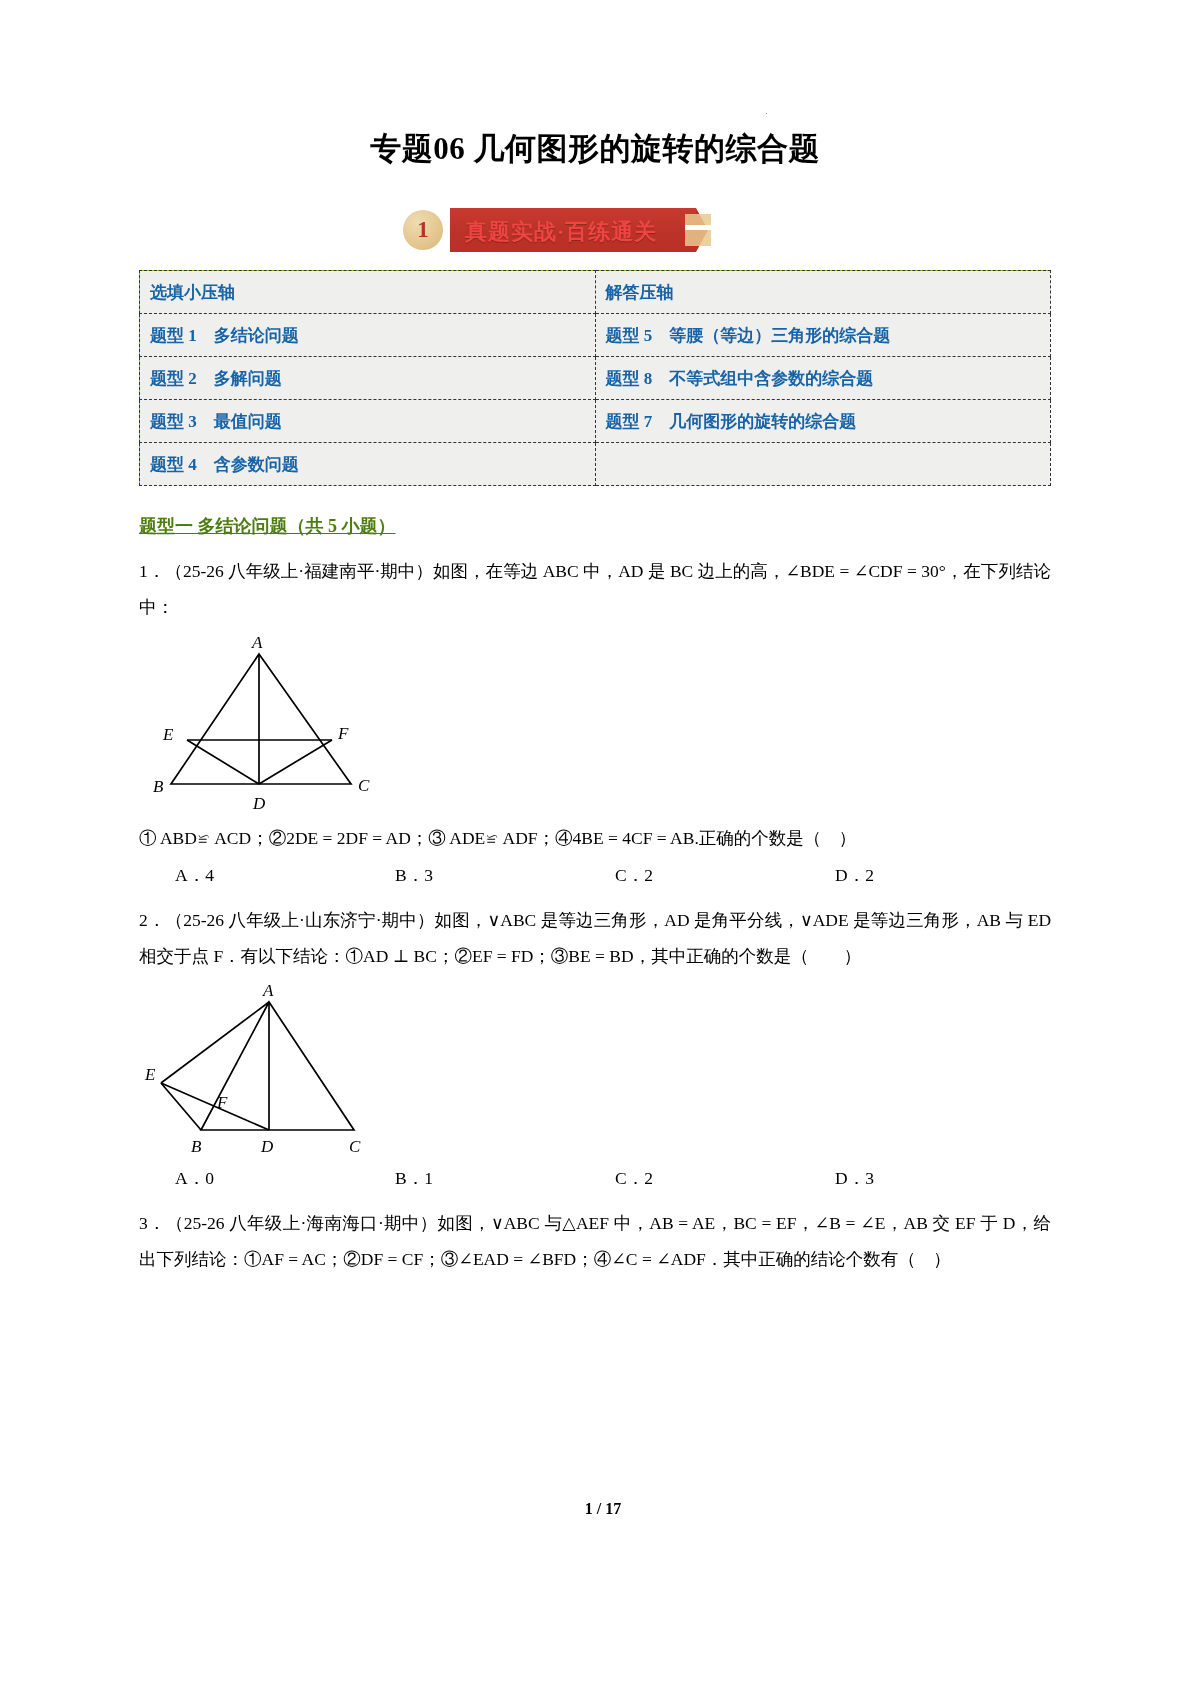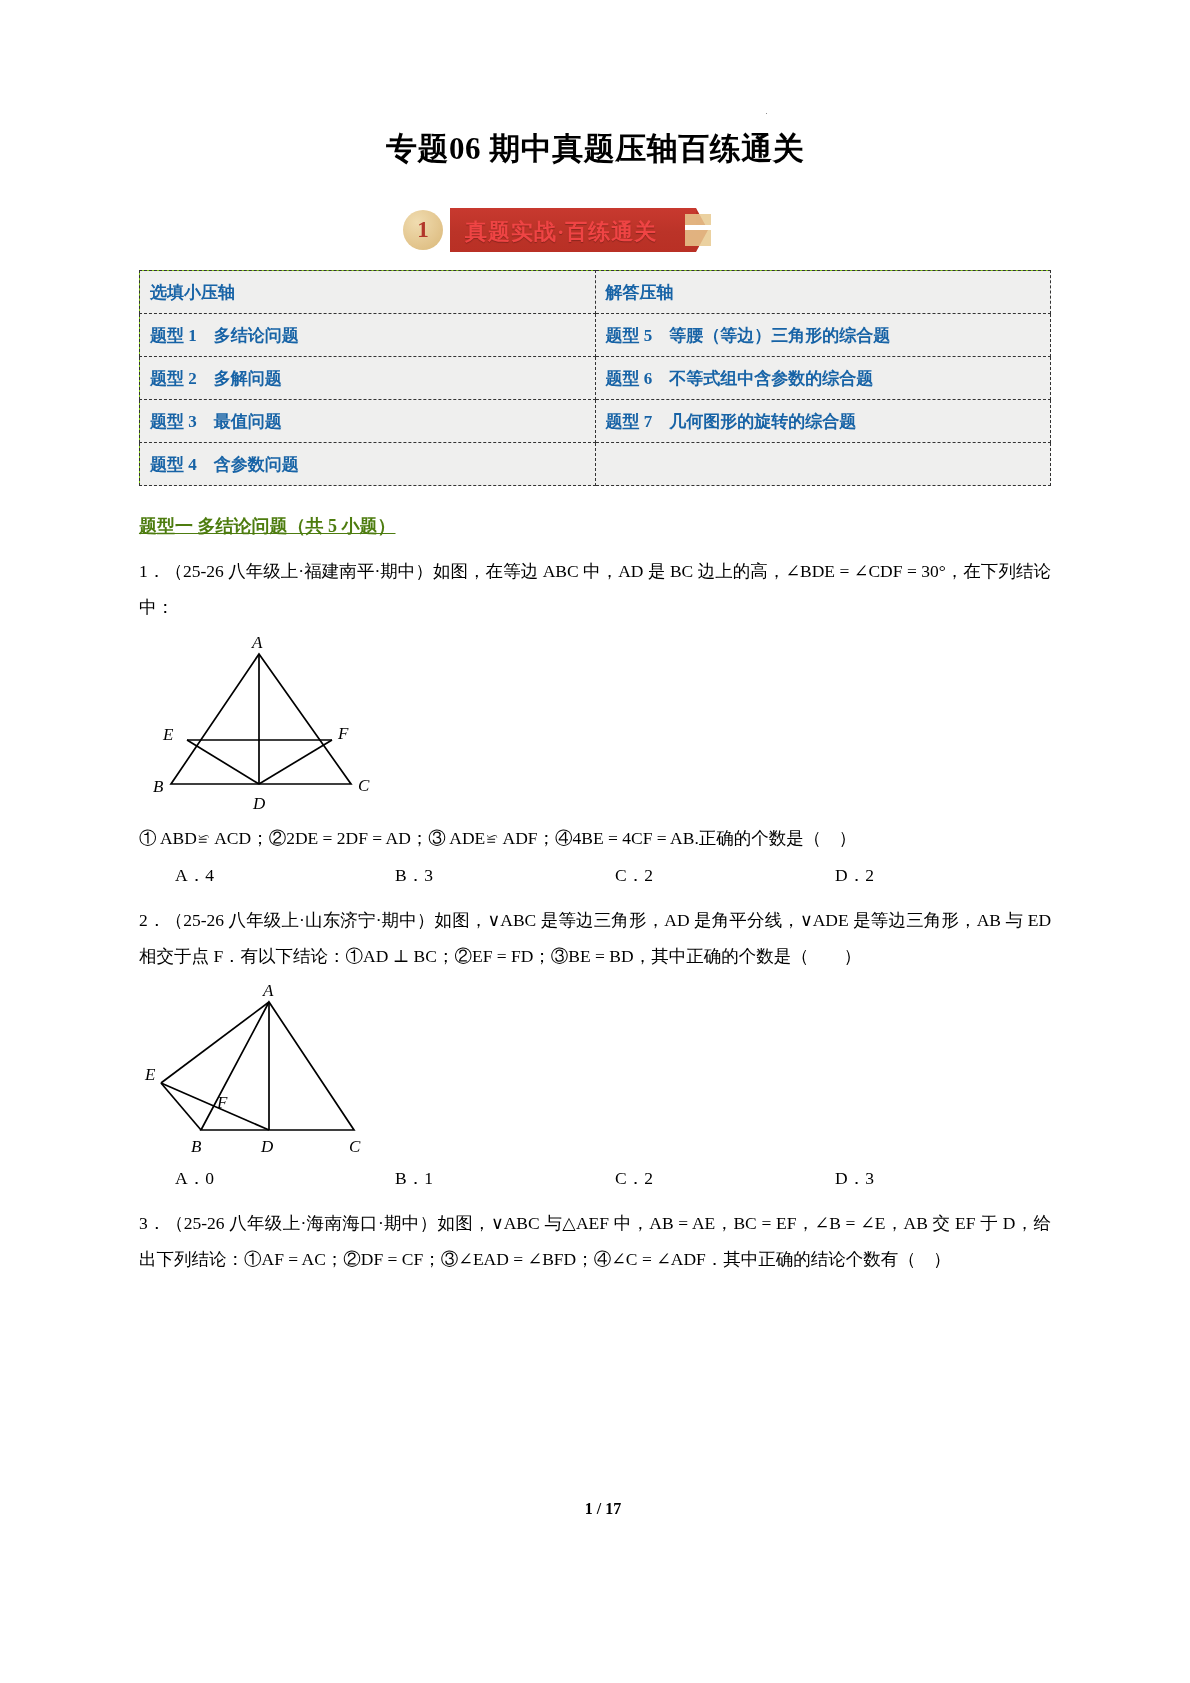--- a/index.html
+++ b/index.html
@@ -238,21 +238,21 @@
     font-family: "Liberation Serif", "DejaVu Serif", serif;
   }
 </style>
 </head>
 <body>
 
 <div class="page">
 
   <span class="tiny-mark">·</span>
 
-  <h1 class="doc-title">专题06 期中真题压轴百练通关</h1>
+  <h1 class="doc-title">专题06 几何图形的旋转的综合题</h1>
 
   <div class="banner-wrap">
     <div class="banner">
       <div class="banner-stripe"></div>
       <div class="banner-tail"></div>
       <div class="banner-tail2"></div>
       <div class="banner-circle">1</div>
       <div class="banner-text">真题实战·百练通关</div>
     </div>
   </div>
@@ -262,21 +262,21 @@
       <tr>
         <td>选填小压轴</td>
         <td>解答压轴</td>
       </tr>
       <tr>
         <td>题型 1　多结论问题</td>
         <td>题型 5　等腰（等边）三角形的综合题</td>
       </tr>
       <tr>
         <td>题型 2　多解问题</td>
-        <td>题型 6　不等式组中含参数的综合题</td>
+        <td>题型 8　不等式组中含参数的综合题</td>
       </tr>
       <tr>
         <td>题型 3　最值问题</td>
         <td>题型 7　几何图形的旋转的综合题</td>
       </tr>
       <tr>
         <td>题型 4　含参数问题</td>
         <td class="empty"></td>
       </tr>
     </tbody>

